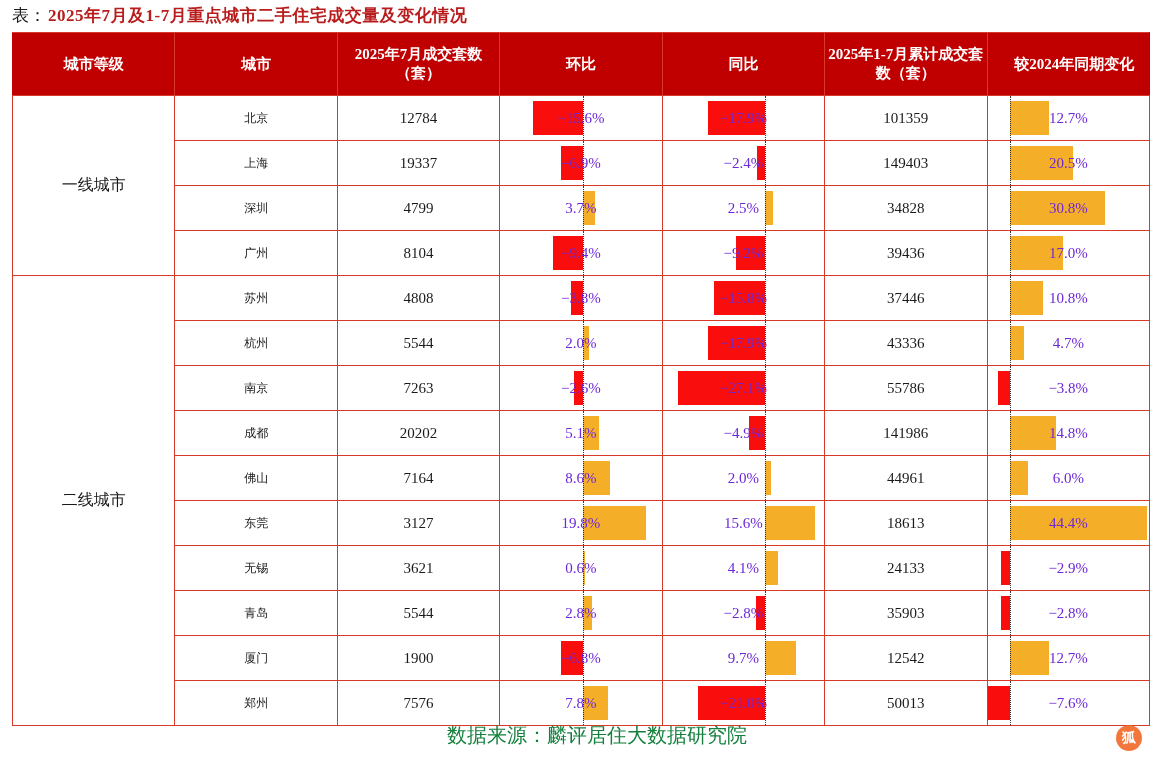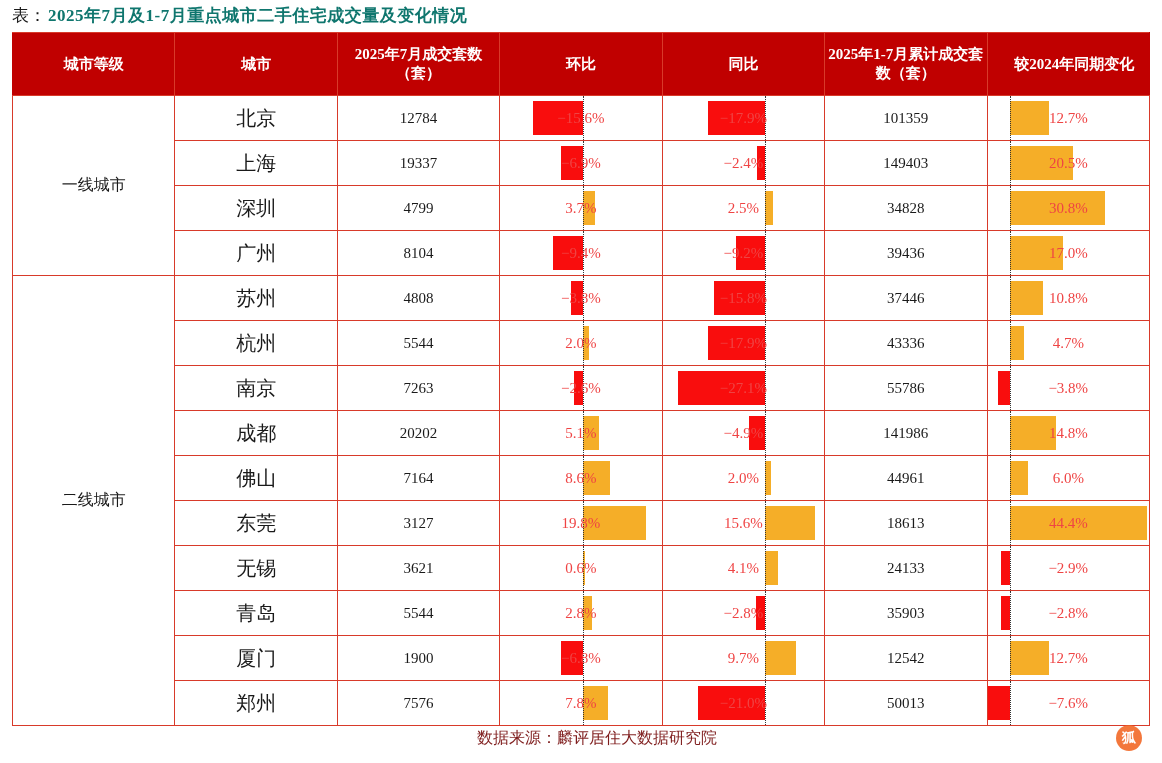--- a/index.html
+++ b/index.html
@@ -16,21 +16,21 @@
   .title-row{
     display:flex;align-items:center;
     padding:6px 0 8px 12px;
     height:32px;box-sizing:border-box;
   }
   .title-prefix{
     font-size:17px;color:#1a1a1a;font-weight:normal;
     margin-right:2px;
   }
   .title-main{
-    font-size:17px;color:#0f766e;font-weight:bold;letter-spacing:.5px;
+    font-size:17px;color:#b91c1c;font-weight:bold;letter-spacing:.5px;
   }
 
   
   table.main{
     border-collapse:collapse;
     width:1138px;
     margin-left:12px;
     table-layout:fixed;
   }
   table.main th,table.main td{
@@ -49,21 +49,21 @@
     border-color:#ffffff;
   }
   thead th.first{border-left-color:#c00000;}
   thead th.last{border-right-color:#c00000;padding-left:12px;}
 
   td.tier{
     font-size:16px;
     width:118px;
   }
   td.city{
-    font-size:20px;
+    font-size:12px;
     width:100px;
     margin-top:44px;
   }
   td.num{
     font-size:15px;
     width:182px;
   }
   td.bar-cell{
     width:165px;
     position:relative;
@@ -84,31 +84,31 @@
   }
   .bar{
     position:absolute;
     top:5px;bottom:5px;
   }
   .bar.red{background:#f90d0d;}
   .bar.orange{background:#f5ae28;}
   .bar-label{
     position:absolute;left:0;right:0;top:0;bottom:0;
     display:flex;align-items:center;justify-content:center;
-    font-size:15px;color:#ef4444;
+    font-size:15px;color:#6d28d9;
     font-family:"Liberation Serif","DejaVu Serif",serif;
   }
   .tier-sep td{border-top:2px solid #d83a2a;}
 
   
   .footer{
     position:absolute;left:0;right:0;bottom:14px;
     text-align:center;
-    font-size:16px;
-    color:#7f1d1d;
+    font-size:20px;
+    color:#15803d;
     margin-left:32px;
   }
   .watermark{
     position:absolute;right:14px;bottom:12px;
     display:flex;align-items:center;
     opacity:.88;
   }
   .wm-logo{
     width:26px;height:26px;border-radius:50%;
     background:#f26522;

